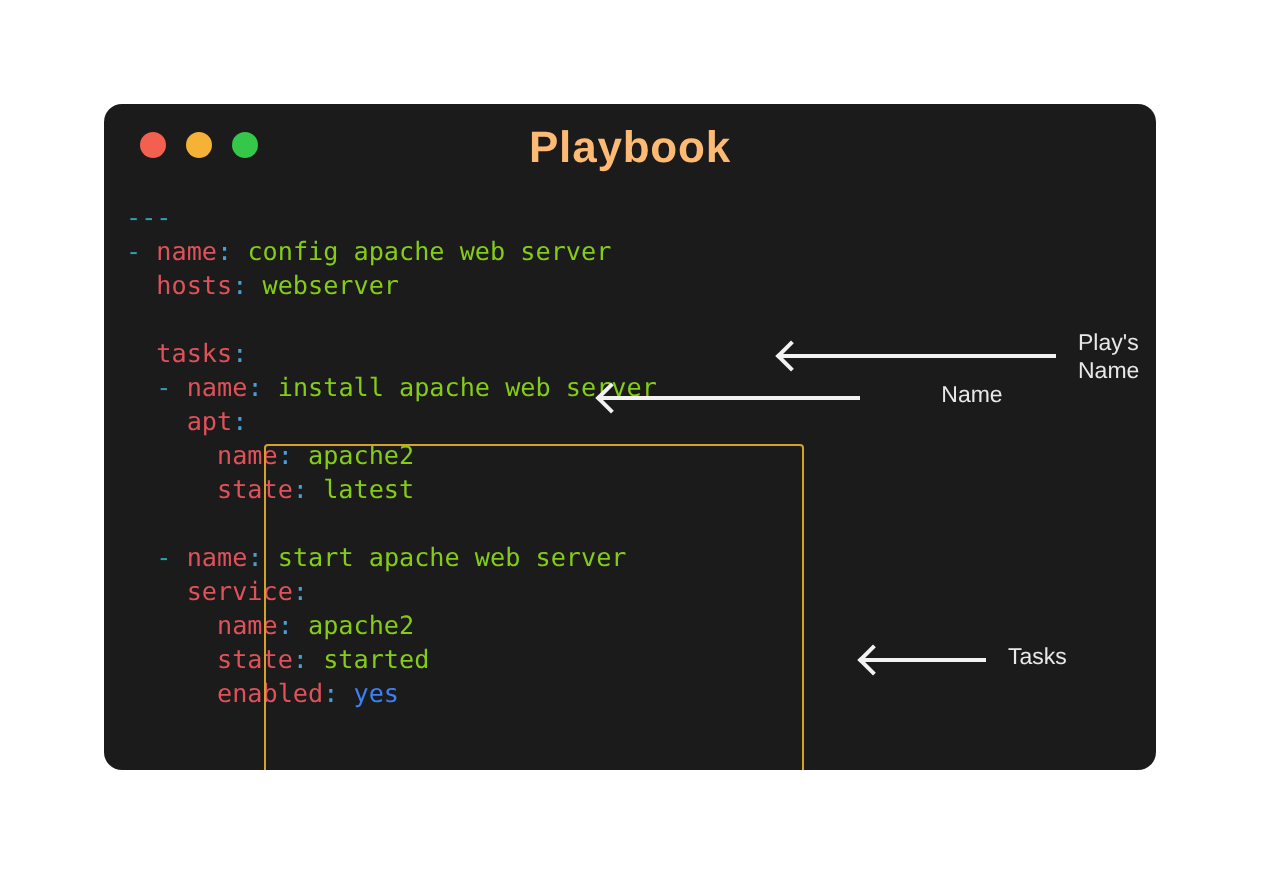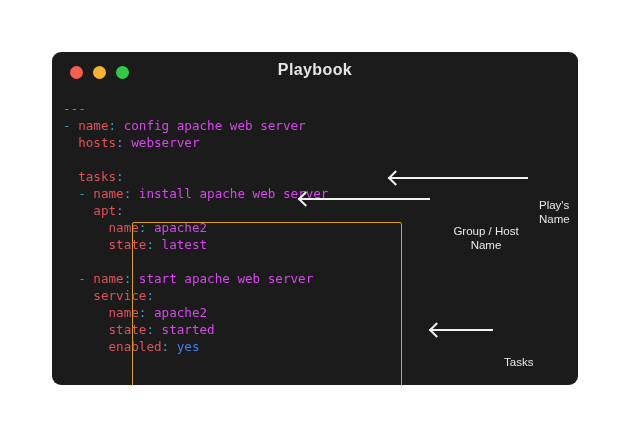--- a/index.html
+++ b/index.html
@@ -48,22 +48,22 @@
   .dot-red    { background: #f4604f; }
   .dot-yellow { background: #f5b236; }
   .dot-green  { background: #34c749; }
 
   .title {
     position: absolute;
     left: 0;
     top: 9px;
     width: 100%;
     text-align: center;
-    color: #e5e5e5;
-    font-size: 16px;
+    color: #fdba74;
+    font-size: 22px;
     font-weight: bold;
     letter-spacing: 0.4px;
   }
 
   
   .code {
     position: absolute;
     left: 11px;
     top: 48px;
     font-family: "DejaVu Sans Mono", "Liberation Mono", monospace;
@@ -71,21 +71,21 @@
     line-height: 17px;
     white-space: pre;
     color: #d5d5d5;
   }
   .ln { height: 17px; }
   .ln.blank { height: 17px; }
 
   .tok-dash  { color: #2f9fb0; }
   .tok-key   { color: #e0515a; }
   .tok-colon { color: #4a9fd4; }
-  .tok-val   { color: #d946ef; }
+  .tok-val   { color: #84cc16; }
   .tok-bool  { color: #3b82f6; }
 
   
   .tasks-box {
     position: absolute;
     left: 80px;
     top: 170px;
     width: 270px;
     height: 199px;
     border: 1.5px solid #d6a126;
@@ -94,21 +94,20 @@
     pointer-events: none;
   }
 
   
   .annot-text {
     position: absolute;
     color: #e8e8e8;
     font-size: 11.5px;
     line-height: 14px;
     font-family: "Liberation Sans", sans-serif;
-    margin-top: 33px;
   }
   .arrow {
     position: absolute;
     height: 2px;
     background: #f2f2f2;
   }
   .arrow::before {
     content: "";
     position: absolute;
     left: 0;
@@ -146,18 +145,17 @@
   <div class="code" id="code-block"><div class="ln"><span class="tok-dash">---</span></div><div class="ln"><span class="tok-dash">- </span><span class="tok-key">name</span><span class="tok-colon">:</span><span class="tok-val"> config apache web server</span></div><div class="ln"><span>  </span><span class="tok-key">hosts</span><span class="tok-colon">:</span><span class="tok-val"> webserver</span></div><div class="ln blank"></div><div class="ln"><span>  </span><span class="tok-key">tasks</span><span class="tok-colon">:</span></div><div class="ln"><span>  </span><span class="tok-dash">- </span><span class="tok-key">name</span><span class="tok-colon">:</span><span class="tok-val"> install apache web server</span></div><div class="ln"><span>    </span><span class="tok-key">apt</span><span class="tok-colon">:</span></div><div class="ln"><span>      </span><span class="tok-key">name</span><span class="tok-colon">:</span><span class="tok-val"> apache2</span></div><div class="ln"><span>      </span><span class="tok-key">state</span><span class="tok-colon">:</span><span class="tok-val"> latest</span></div><div class="ln blank"></div><div class="ln"><span>  </span><span class="tok-dash">- </span><span class="tok-key">name</span><span class="tok-colon">:</span><span class="tok-val"> start apache web server</span></div><div class="ln"><span>    </span><span class="tok-key">service</span><span class="tok-colon">:</span></div><div class="ln"><span>      </span><span class="tok-key">name</span><span class="tok-colon">:</span><span class="tok-val"> apache2</span></div><div class="ln"><span>      </span><span class="tok-key">state</span><span class="tok-colon">:</span><span class="tok-val"> started</span></div><div class="ln"><span>      </span><span class="tok-key">enabled</span><span class="tok-colon">:</span><span class="tok-bool"> yes</span></div></div>
 
   <div class="tasks-box"></div>
 
   <div class="arrow" id="a1"></div>
   <div class="arrow" id="a2"></div>
   <div class="arrow" id="a3"></div>
 
   <div class="annot-text" id="t1">Play's Name</div>
   <div class="annot-text" id="t2">
-      <div>Group / Host</div>
       <div>Name</div>
     </div>
   <div class="annot-text" id="t3">Tasks</div>
 
 </div>
 
 </body></html>

